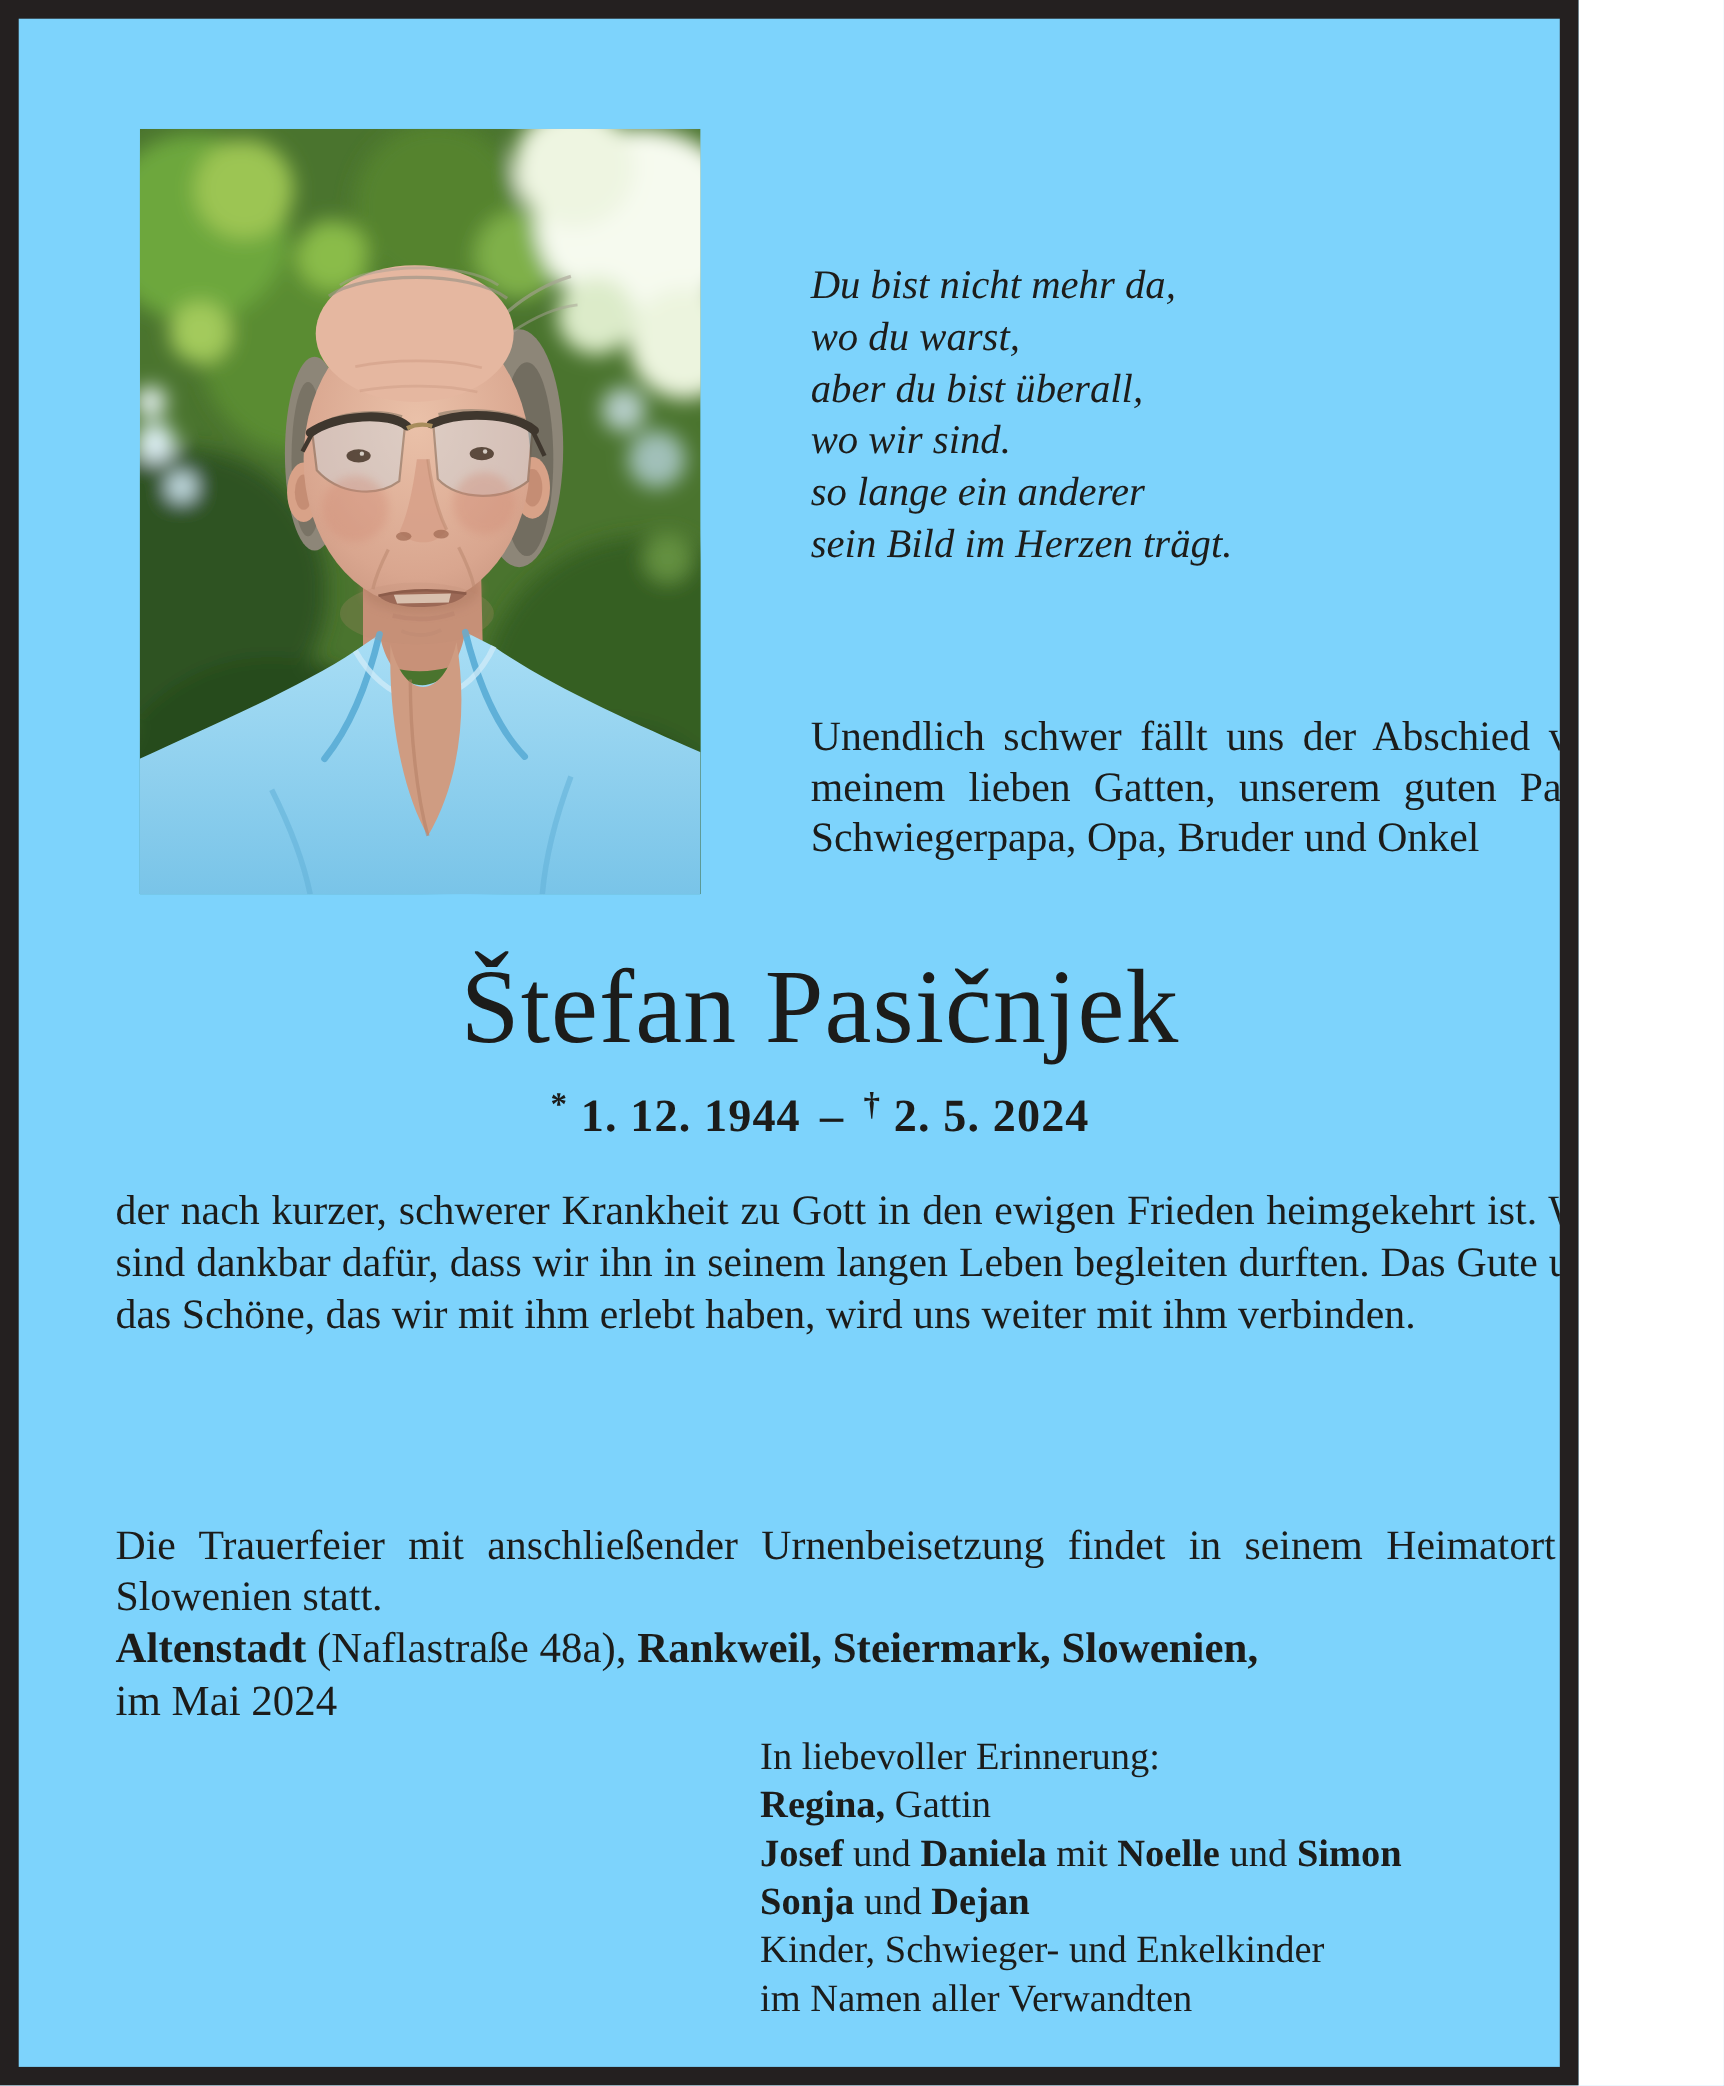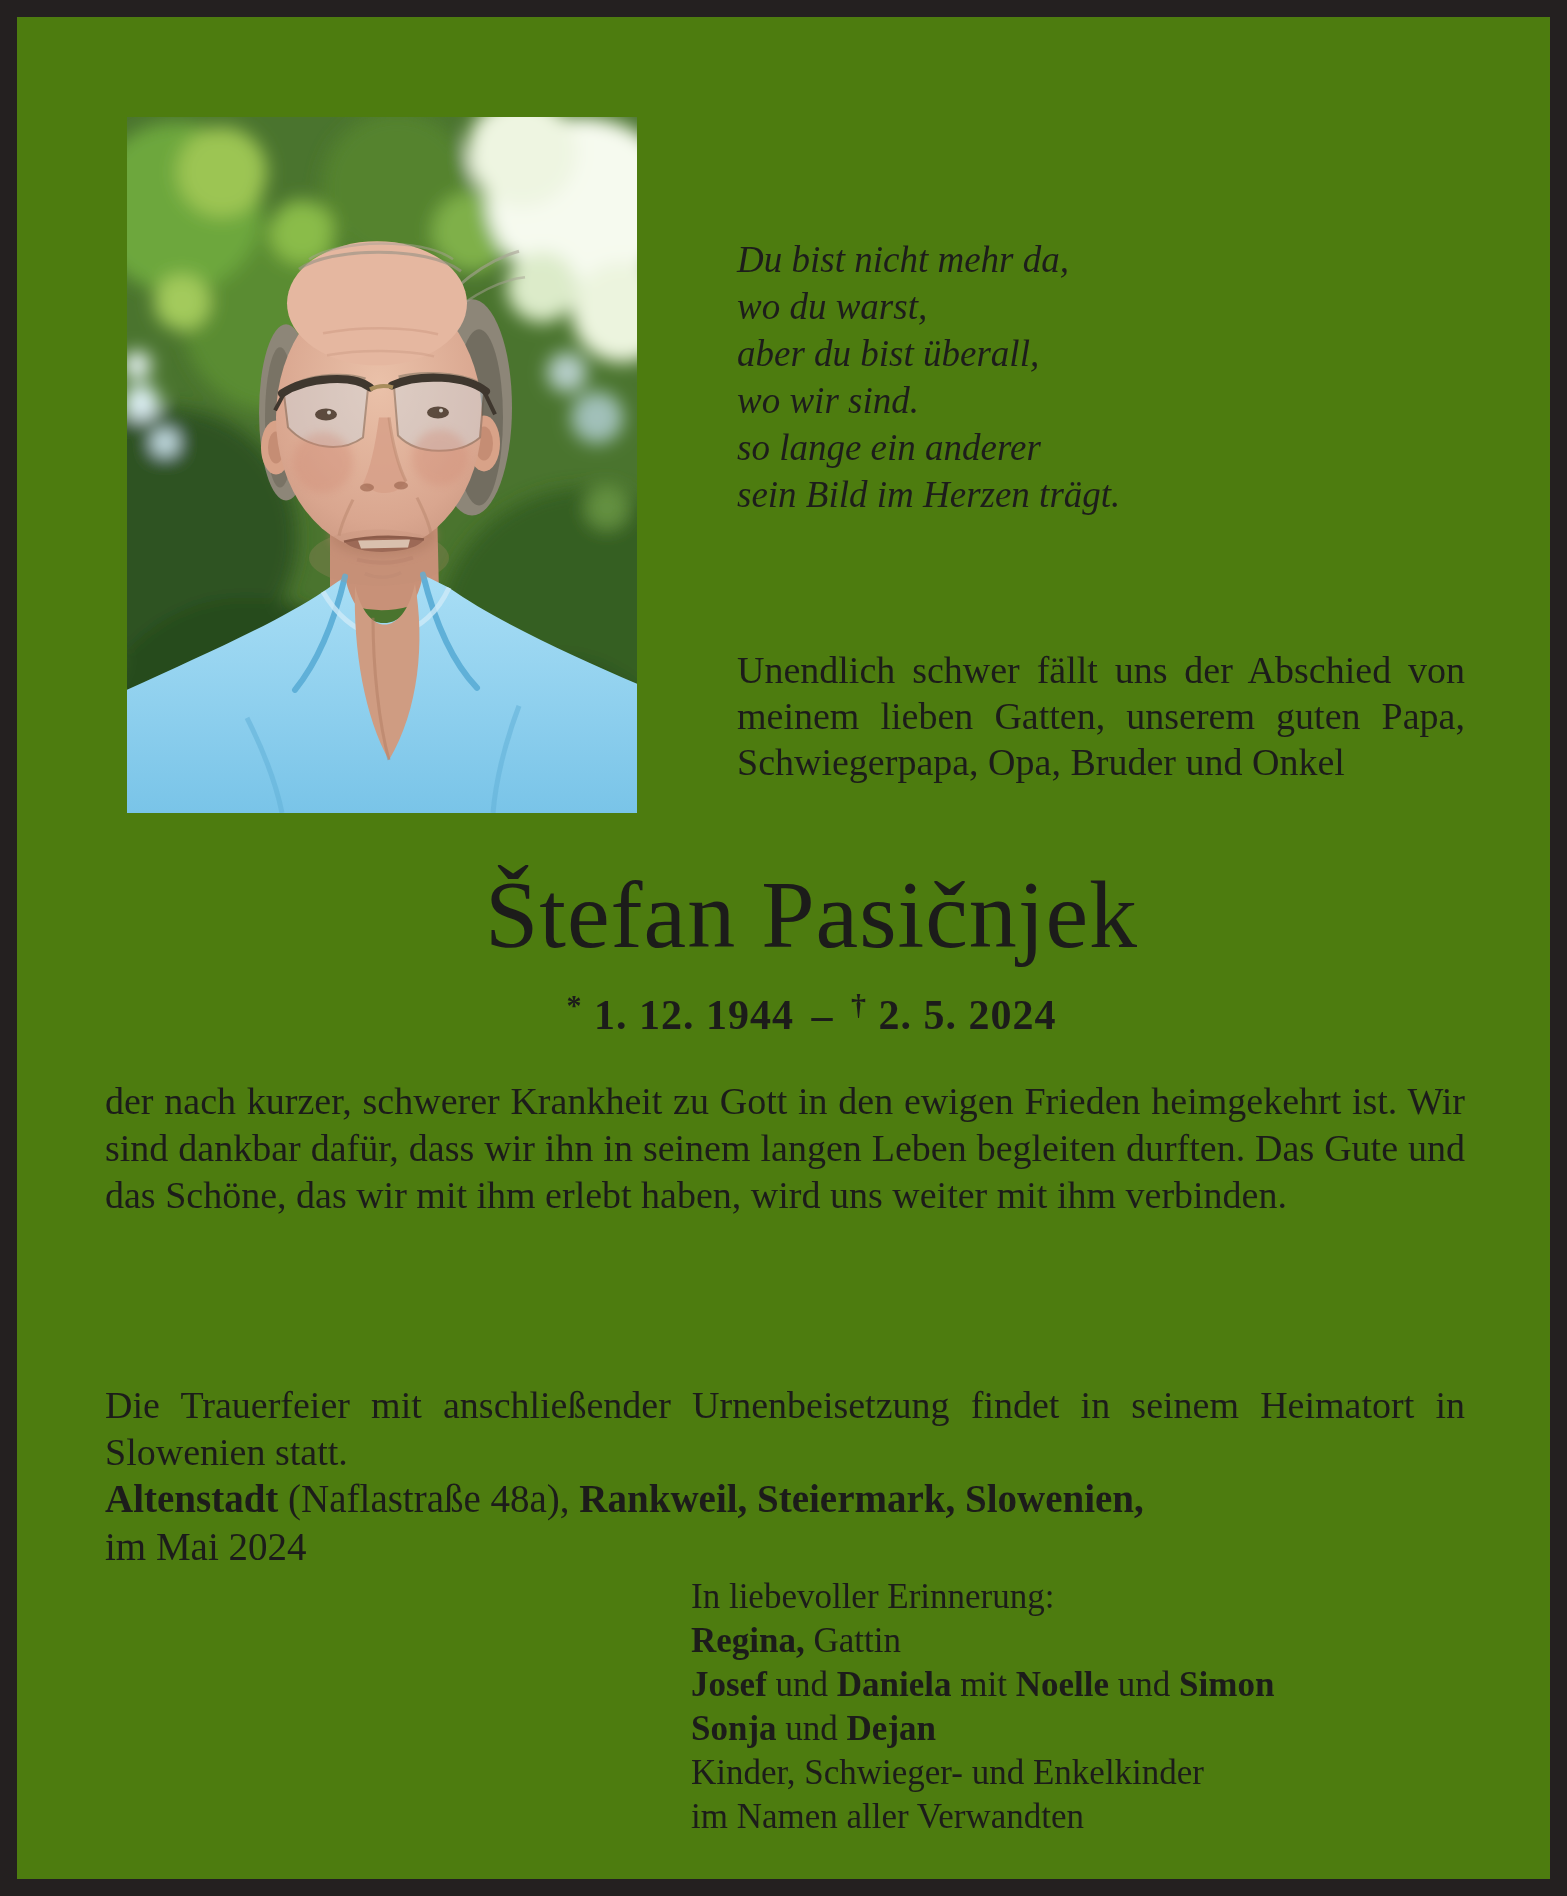--- a/index.html
+++ b/index.html
@@ -1,21 +1,21 @@
 <!DOCTYPE html>
 <html><head>
 <meta charset="utf-8">
 <style>
   html,body{margin:0;padding:0;background:#ffffff;}
   .page{
     position:relative;
-    width:1567px;height:1896px;
+    width:1435px;height:1896px;
     box-sizing:border-box;
     border:17px solid #242020;
-    background:#4d7c0f;
+    background:#7dd3fc;
     overflow:hidden;
     font-family:"Liberation Serif","DejaVu Serif",serif;
     color:#1c1c1a;
   }
   .abs{position:absolute;}
   
   .photo{left:110px;top:100px;width:510px;height:696px;overflow:hidden;}
   .photo svg{display:block;}
   
   .poem{left:720px;top:219px;font-style:italic;font-size:37px;line-height:47px;color:#1d1d1b;}

